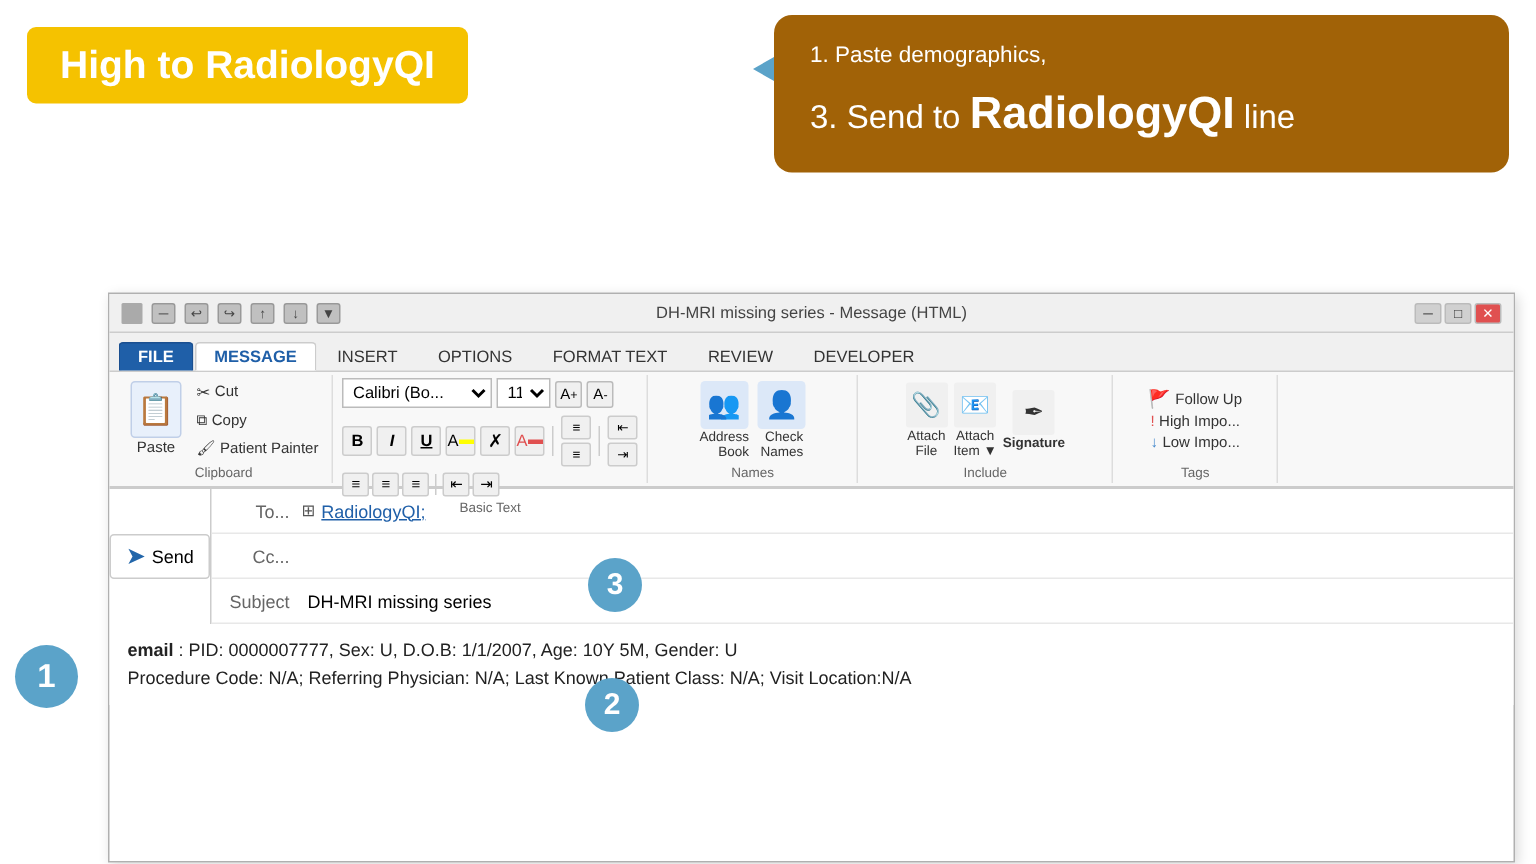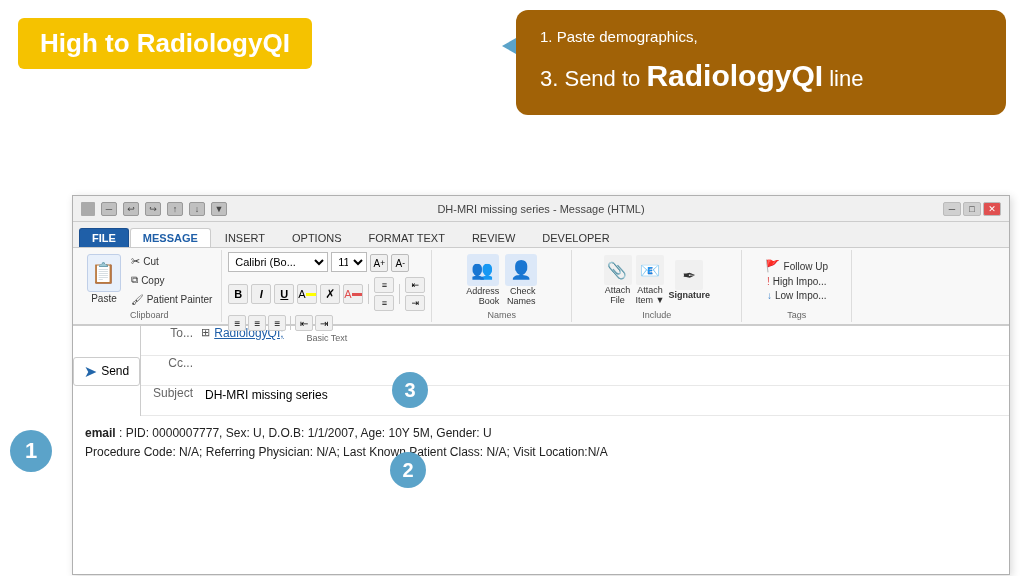--- a/index.html
+++ b/index.html
@@ -422,21 +422,21 @@
     }
 
     
     .compose-area {
       background: #fff;
       flex: 1;
     }
 
     .email-field-row {
       display: flex;
-      align-items: flex-start;
+      align-items: center;
       border-bottom: 1px solid #e8e8e8;
       height: 30px;
     }
 
     .send-btn-area {
       width: 68px;
       border-right: 1px solid #ccc;
       display: flex;
       flex-direction: column;
       align-items: center;

